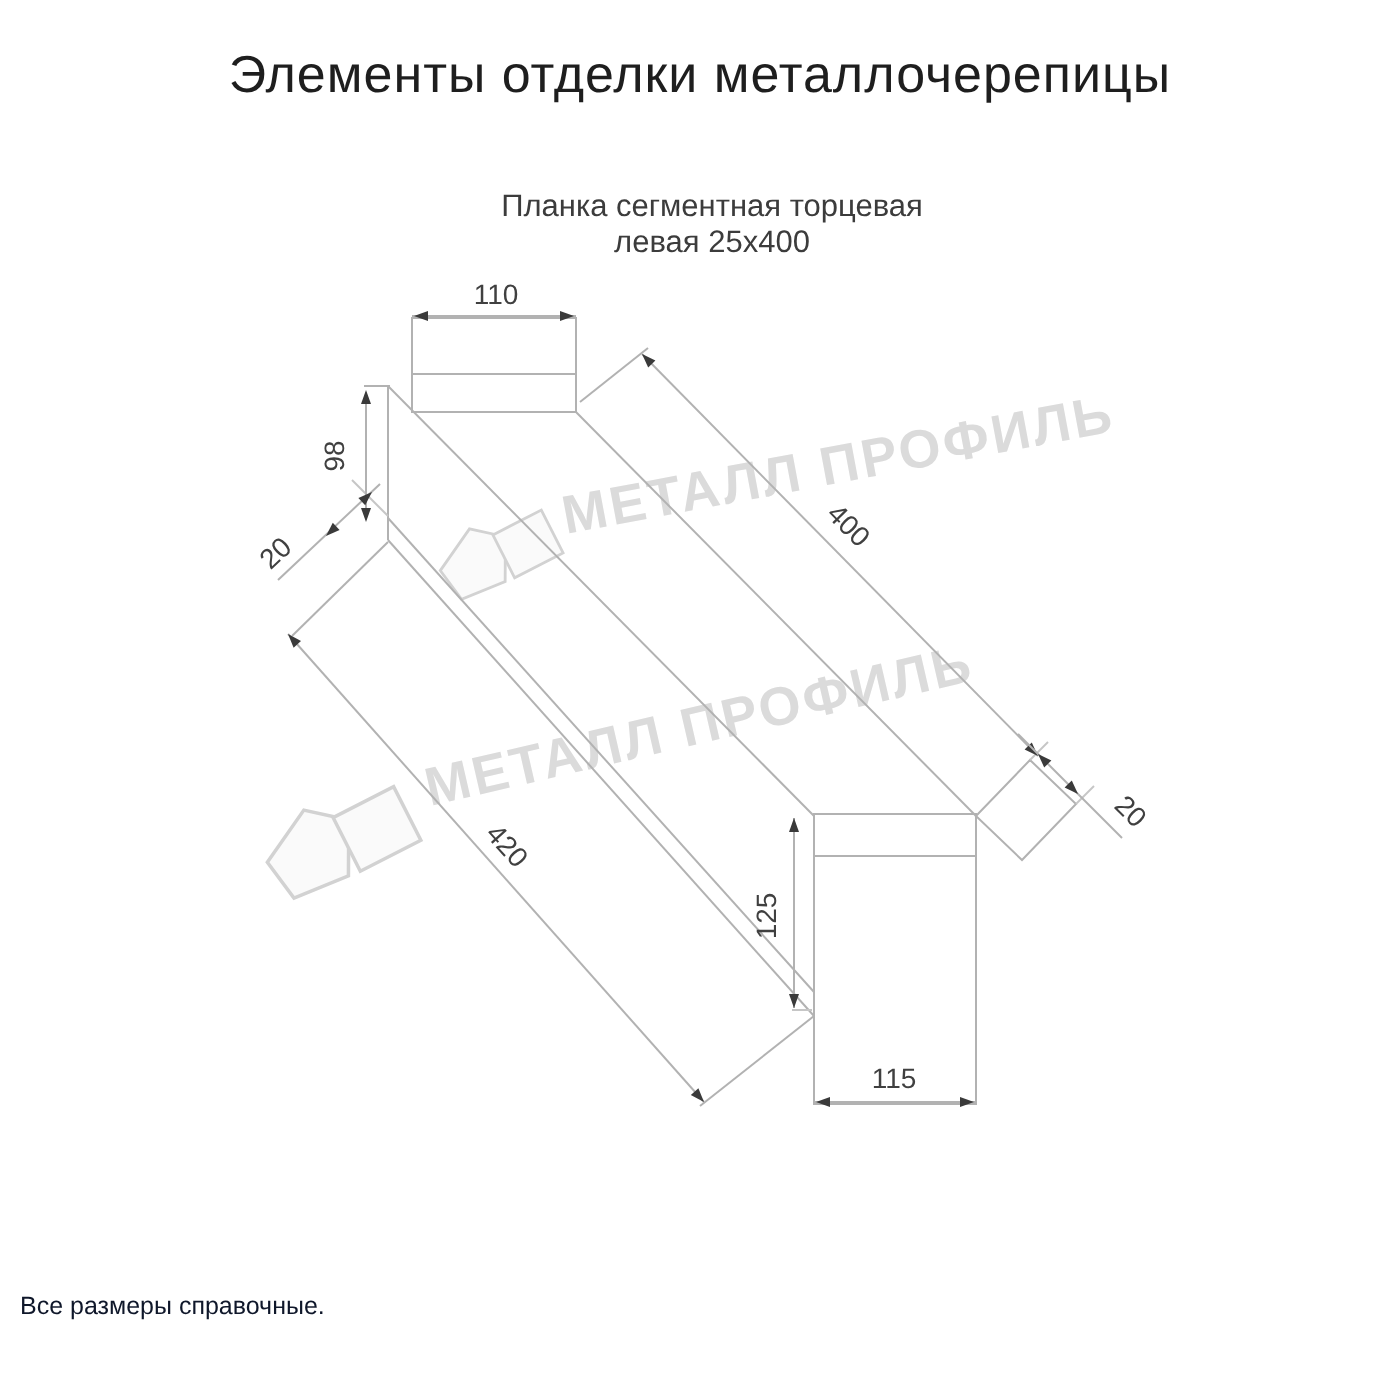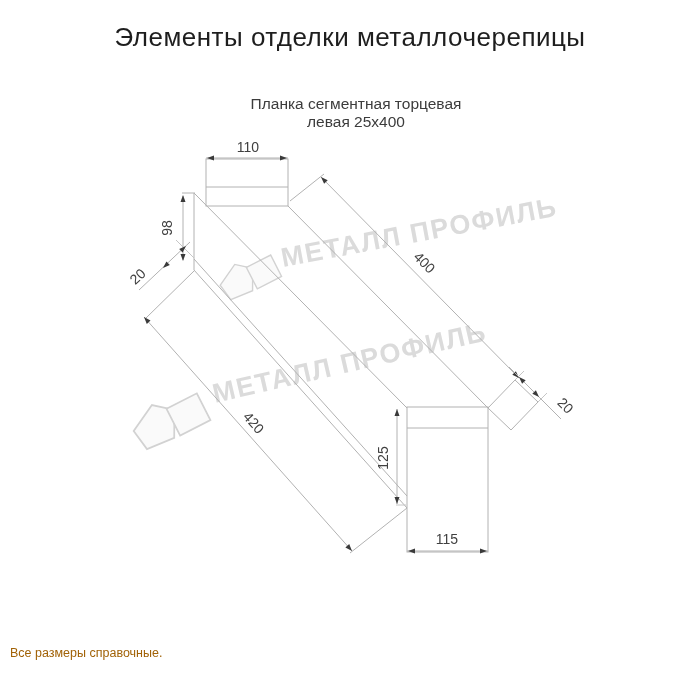--- a/index.html
+++ b/index.html
@@ -10,21 +10,21 @@
   }
   .title{
     position:absolute;top:22px;left:0;width:700px;text-align:center;
     font-size:26px;letter-spacing:0.5px;color:#1e1e1e;
   }
   .subtitle{
     position:absolute;top:95px;left:0;width:712px;text-align:center;
     font-size:15.5px;line-height:17.5px;color:#3c3c3c;
   }
   .footnotes{
-    position:absolute;left:10px;top:644px;font-size:12.5px;line-height:19px;color:#a16207;
+    position:absolute;left:10px;top:644px;font-size:12.5px;line-height:19px;color:#0f172a;
   }
   svg{position:absolute;left:0;top:0;}
   .dline{stroke:#b2b2b2;stroke-width:1;fill:none;}
   .dlight{stroke:#c6c6c6;stroke-width:1;fill:none;}
   .arr{fill:#3a3a3a;stroke:none;}
   .dimtxt{fill:#404040;font-size:14px;font-family:"Liberation Sans",sans-serif;}
   .wmtxt{fill:#dbdbdb;font-size:27px;font-weight:bold;letter-spacing:1.5px;
          font-family:"Liberation Sans",sans-serif;}
   .wmshape{stroke:#d2d2d2;stroke-width:1.4;fill:#fafafa;}
 </style>

